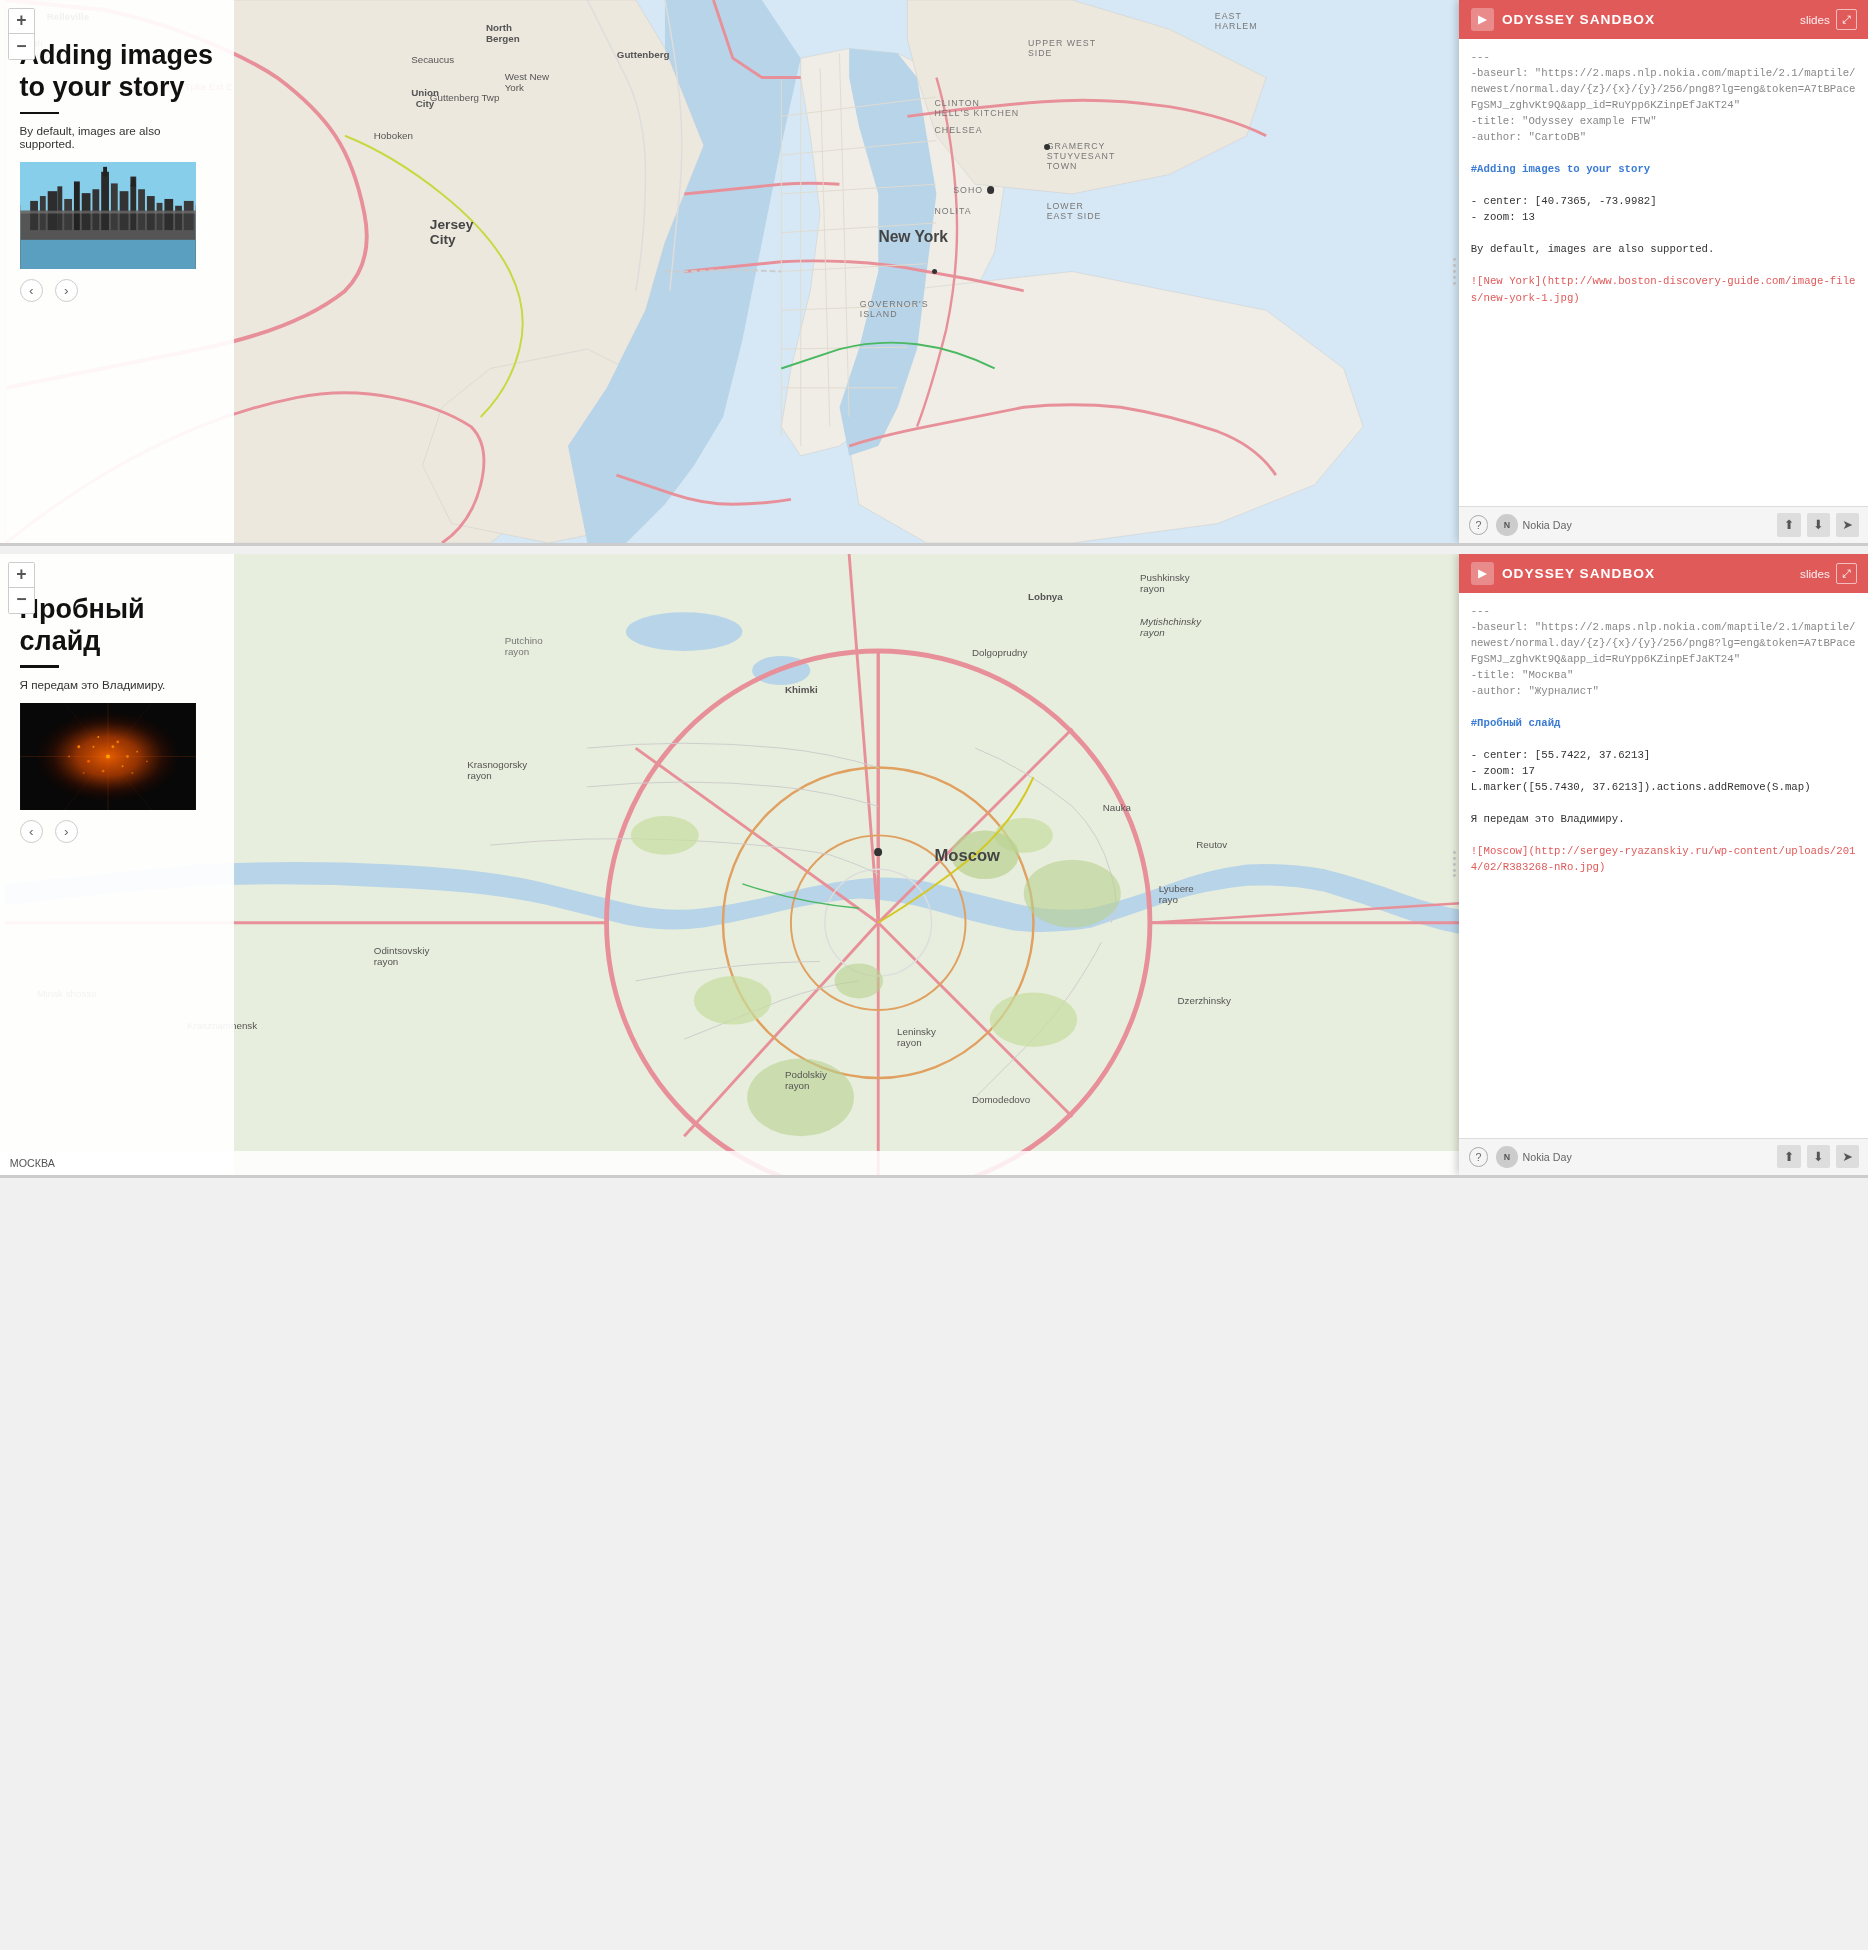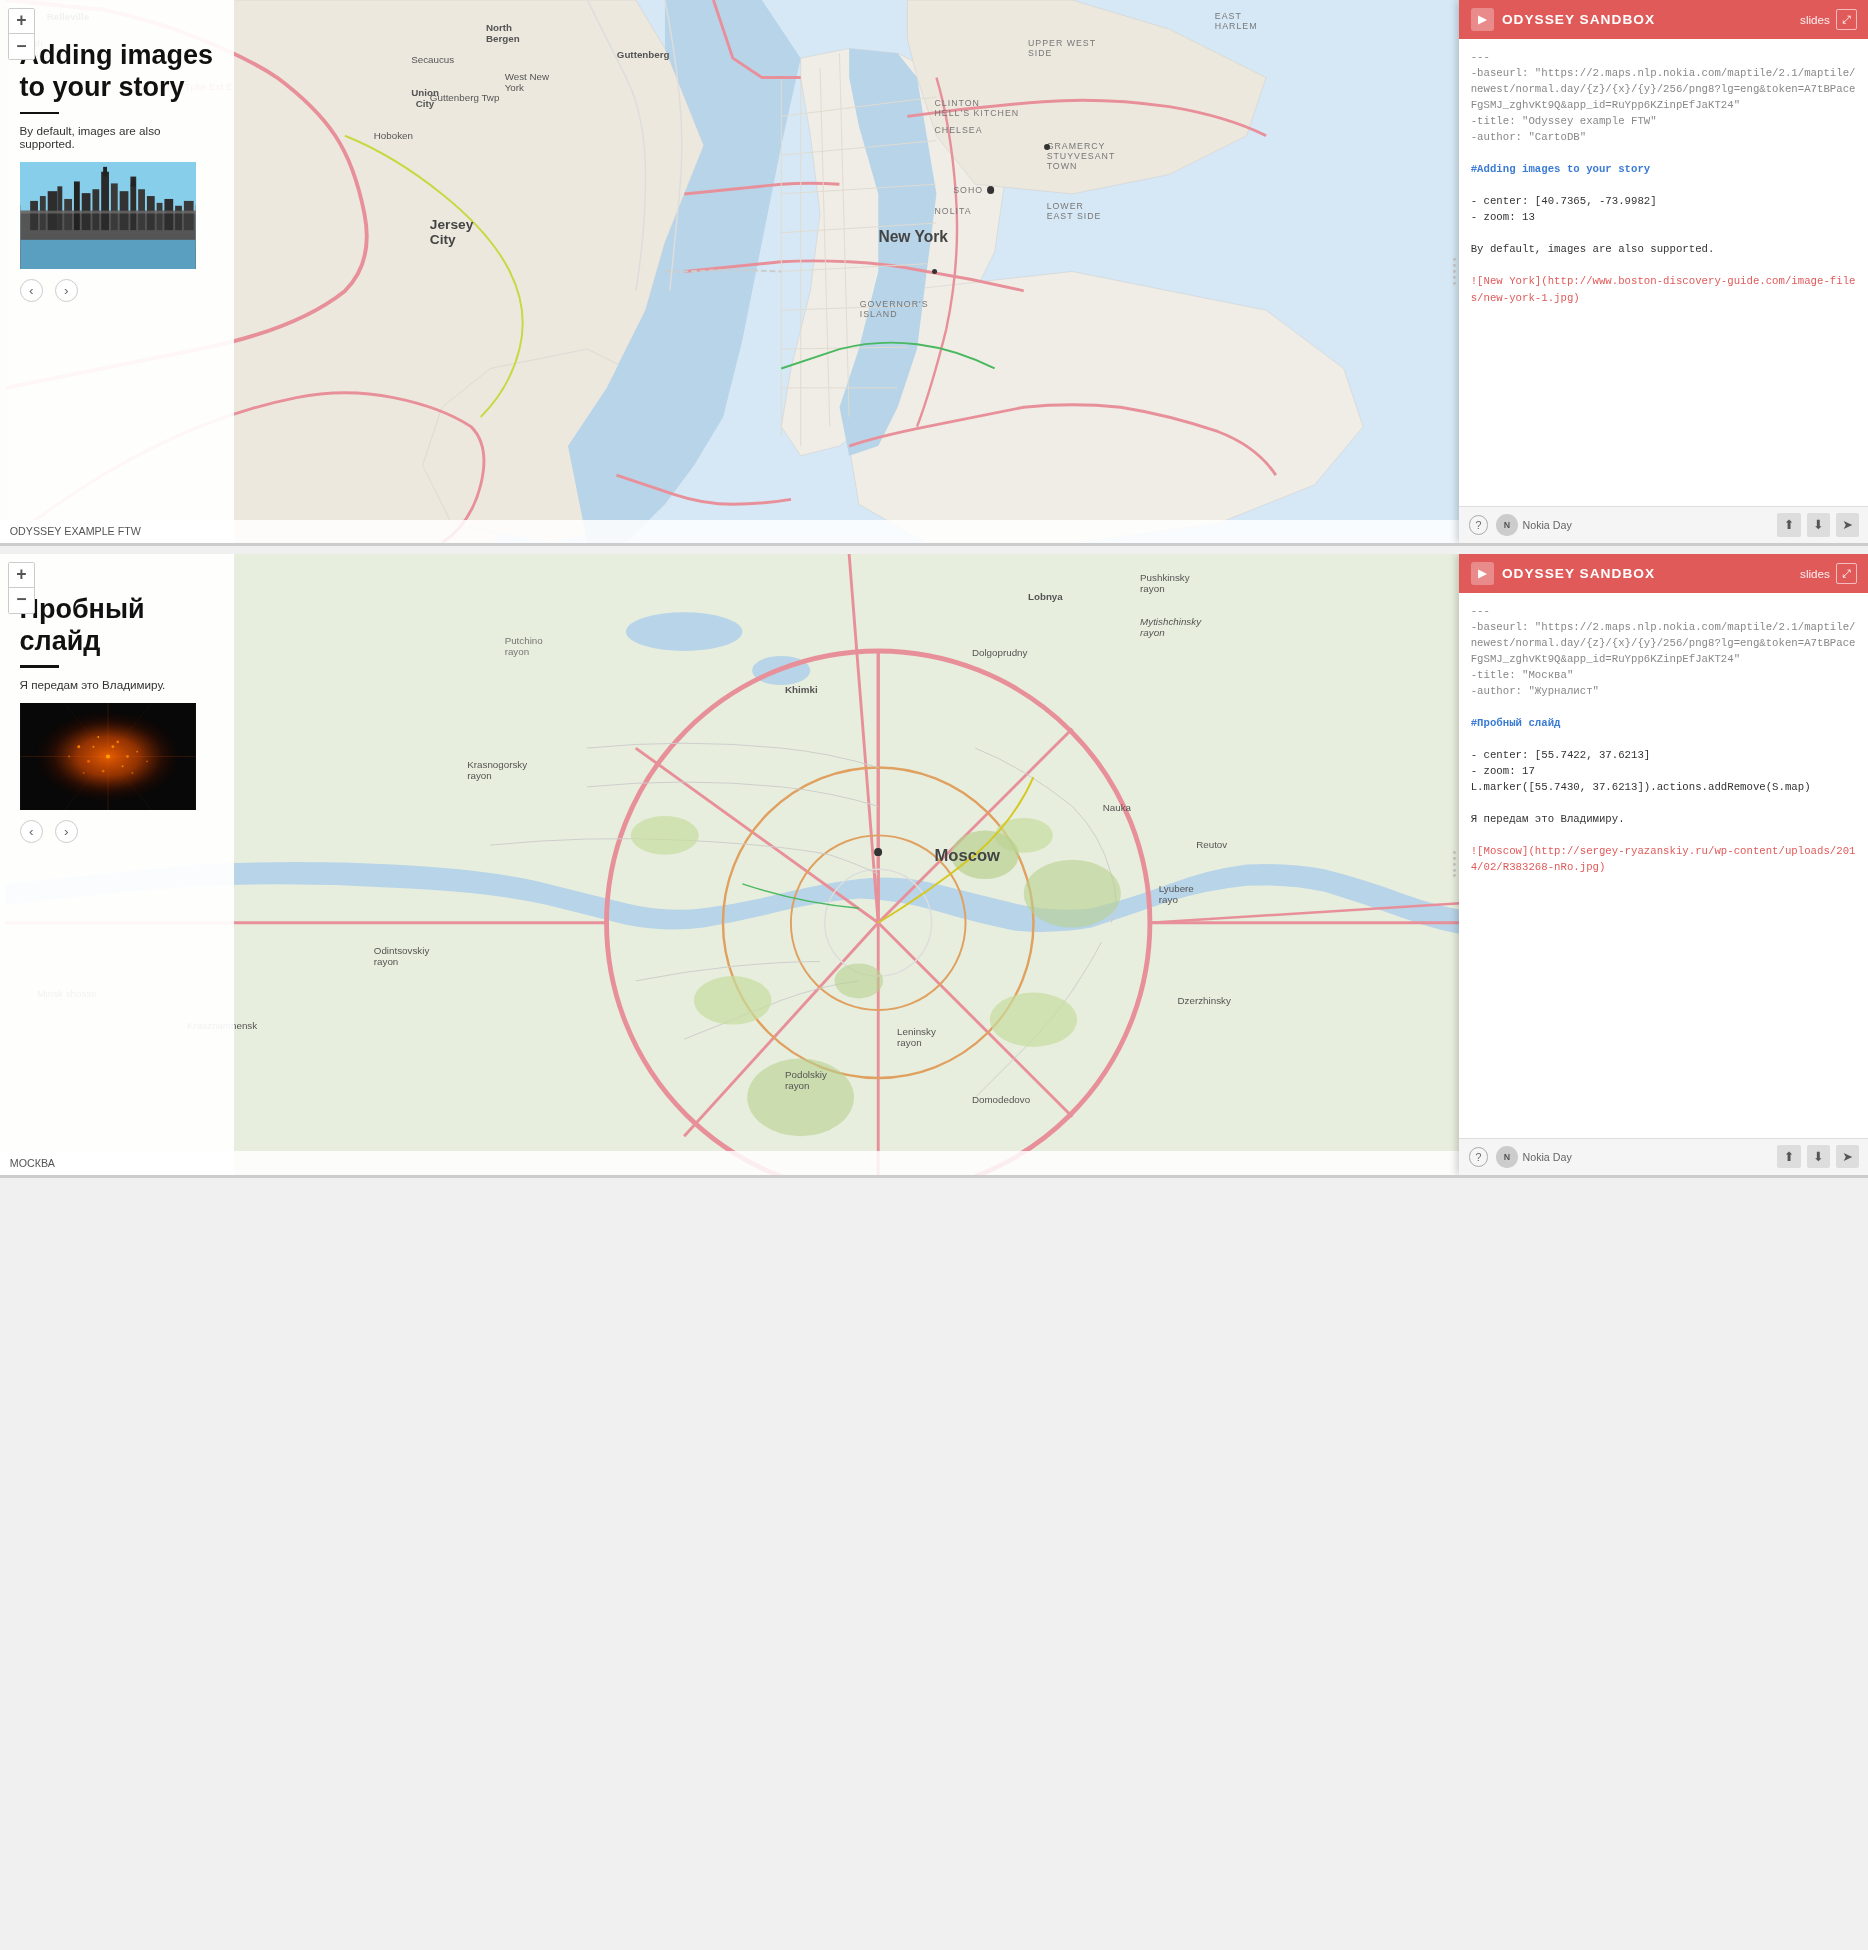--- a/index.html
+++ b/index.html
@@ -554,27 +554,20 @@
         <span>Nokia Day</span>
       </div>
       <div class="footer-actions">
         <button class="footer-btn">⬆</button>
         <button class="footer-btn">⬇</button>
         <button class="footer-btn">➤</button>
       </div>
     </div>
   </div>
 
-  <div class="bottom-bar">
-    <span>ODYSSEY EXAMPLE FTW</span>
-    <div class="bottom-bar-right">
-      <span>BY CARTODB USING</span>
-      <a class="odyssey-link">ODYSSEY</a>
-    </div>
-  </div>
 
   <div class="lightning-btn">⚡</div>
 </div>
 
 <div class="screen" style="margin-top:7.8px;height:624px;">
 
   <div class="map-area">
     <div class="map-moscow">
 
       <svg class="map-svg" viewBox="0 0 1916 640" xmlns="http://www.w3.org/2000/svg">

